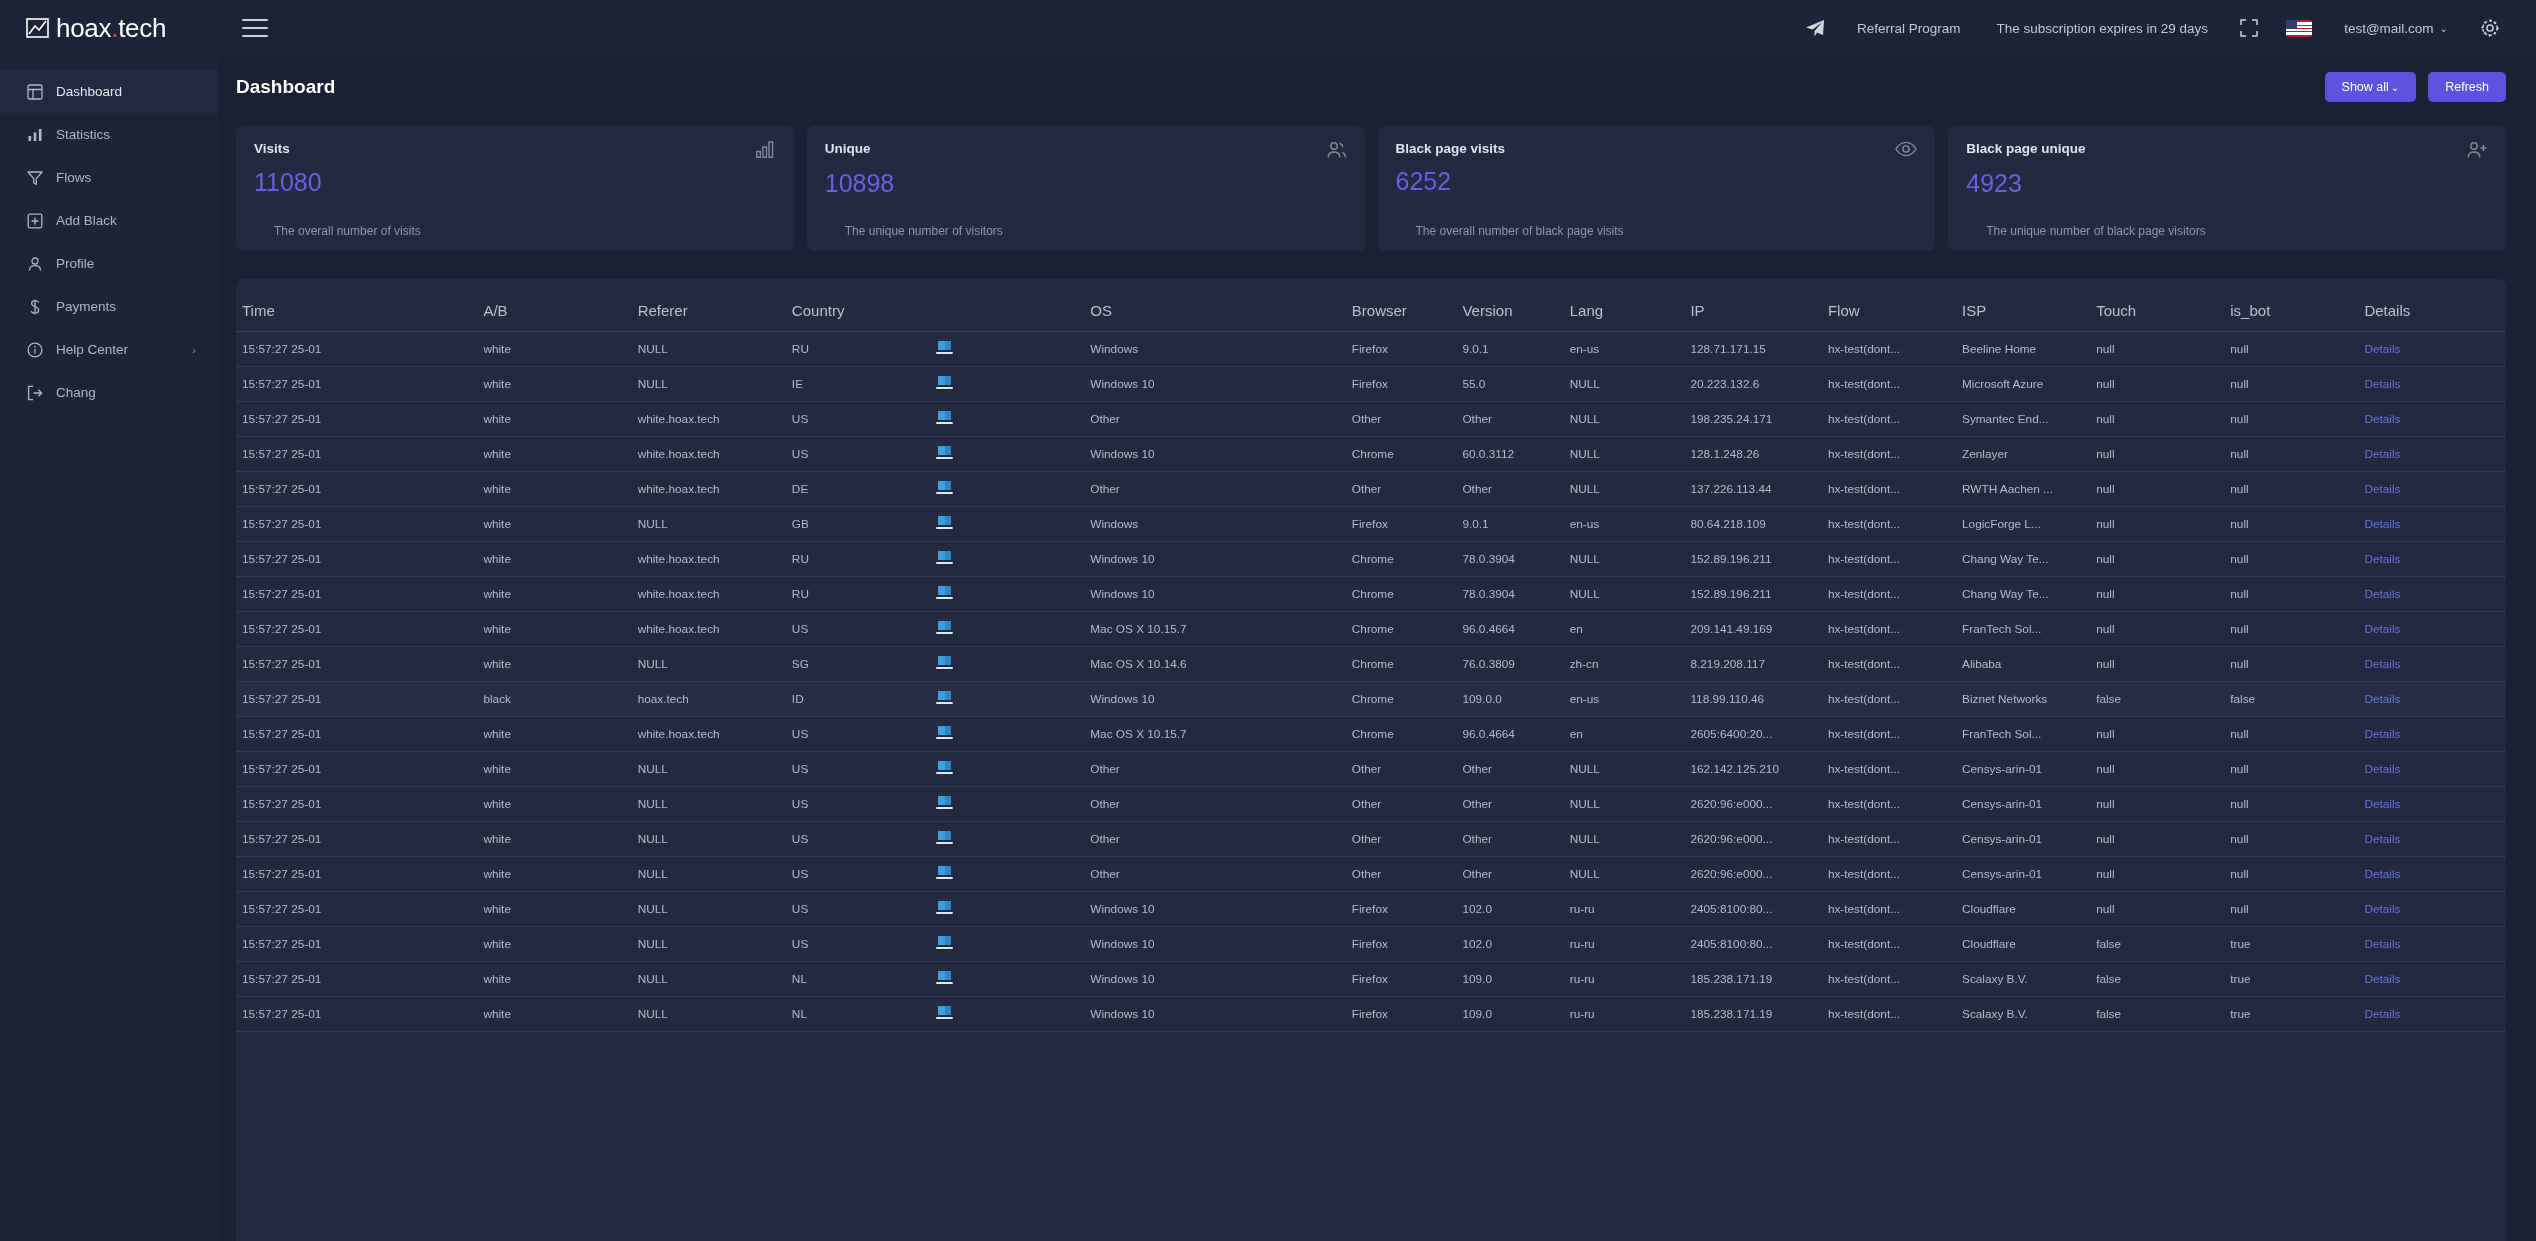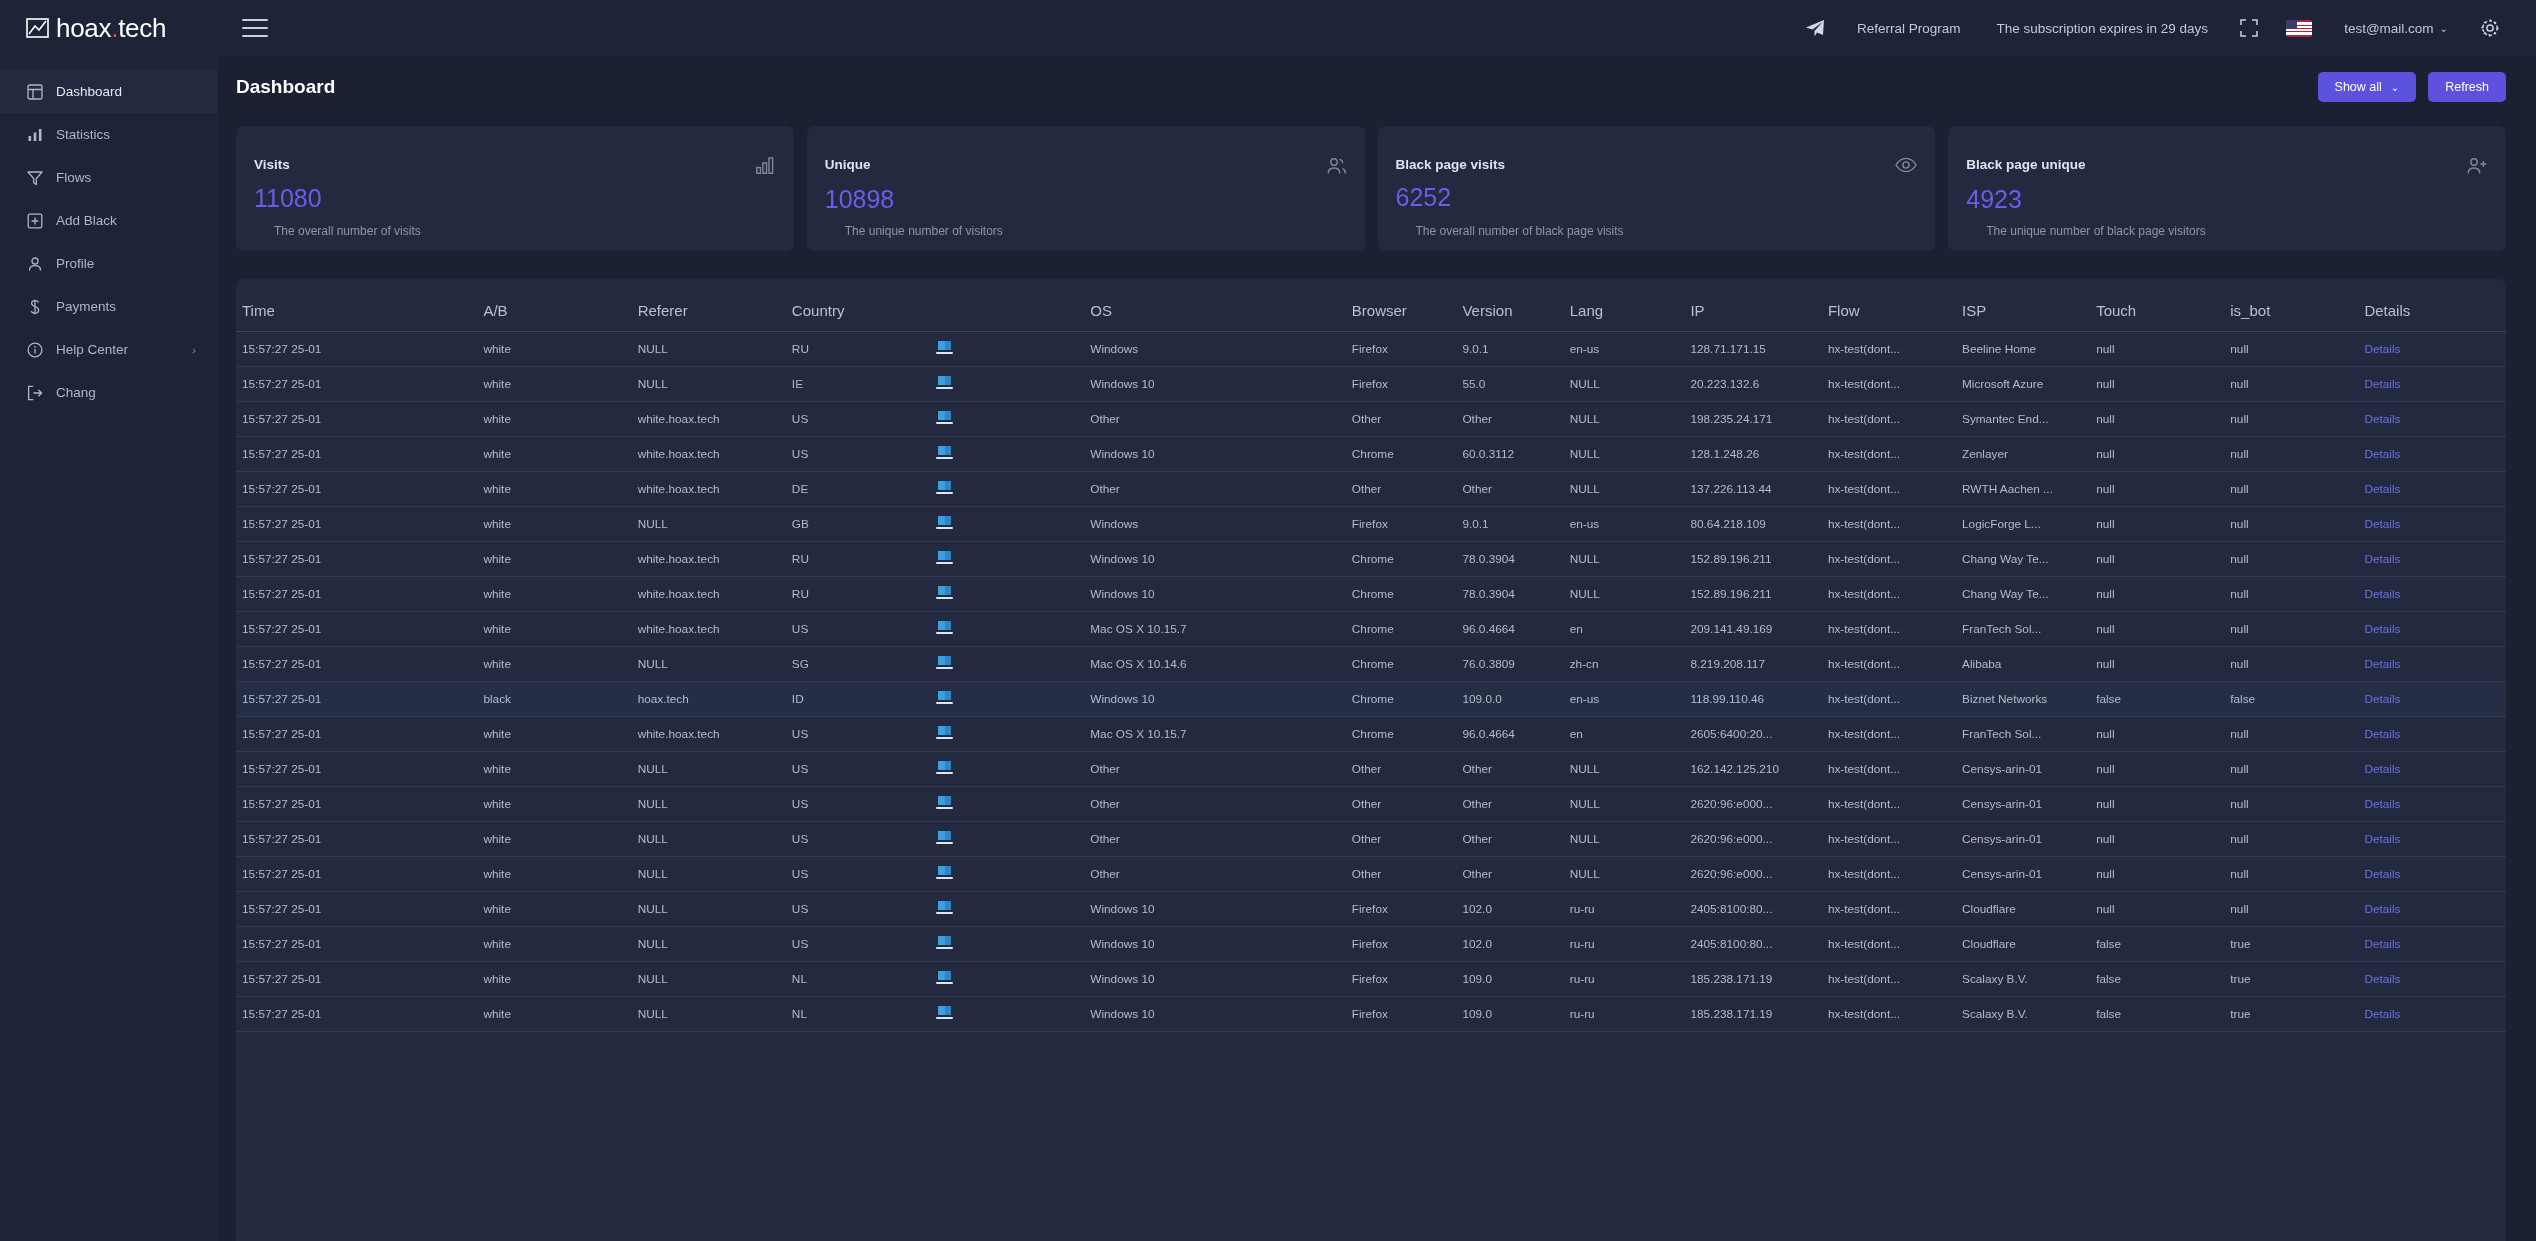--- a/index.html
+++ b/index.html
@@ -72,35 +72,35 @@
     background:#1b2032;
   }
   .page-head{
     height:62px; display:flex; align-items:center;
     padding:0 30px 0 18px;
   }
   .page-title{ font-size:19px; font-weight:bold; color:#ffffff; }
   .head-actions{ margin-left:auto; display:flex; gap:12px; }
   .btn{
     background:#5d52e0; color:#fff; font-size:12.5px; border:none; border-radius:5px;
-    padding:8px 17px; cursor:pointer; display:flex; align-items:center; gap:7px;
+    padding:8px 17px; cursor:pointer; display:flex; align-items:center; 
     font-family:"Liberation Sans", sans-serif;
   }
   .btn .caret{ margin-left:2px; color:#fff; }
 
   
   .cards{
     display:flex; gap:13px; padding:0 30px 0 18px; margin-top:8px;
   }
   .card{
     flex:1 1 0; background:#232a40; border-radius:7px; height:125px;
     padding:15px 18px 13px 18px; display:flex; flex-direction:column;
     position:relative;
   }
-  .card-top{ display:flex; align-items:flex-start;margin-top:16px; }
+  .card-top{ display:flex; align-items:flex-start; }
   .card-title{ font-size:13.5px; font-weight:bold; color:#dfe4ee;}
   .card-ico{ margin-left:auto; opacity:.65;}
   .card-value{
     text-align:left; font-size:25px; color:#6c5ce7; font-weight:400;
     margin-top:6px;
   }
   .card-desc{ margin-top:auto; font-size:12px; color:#8d95a8;margin-left:20px;}
 
   
   .table-wrap{

